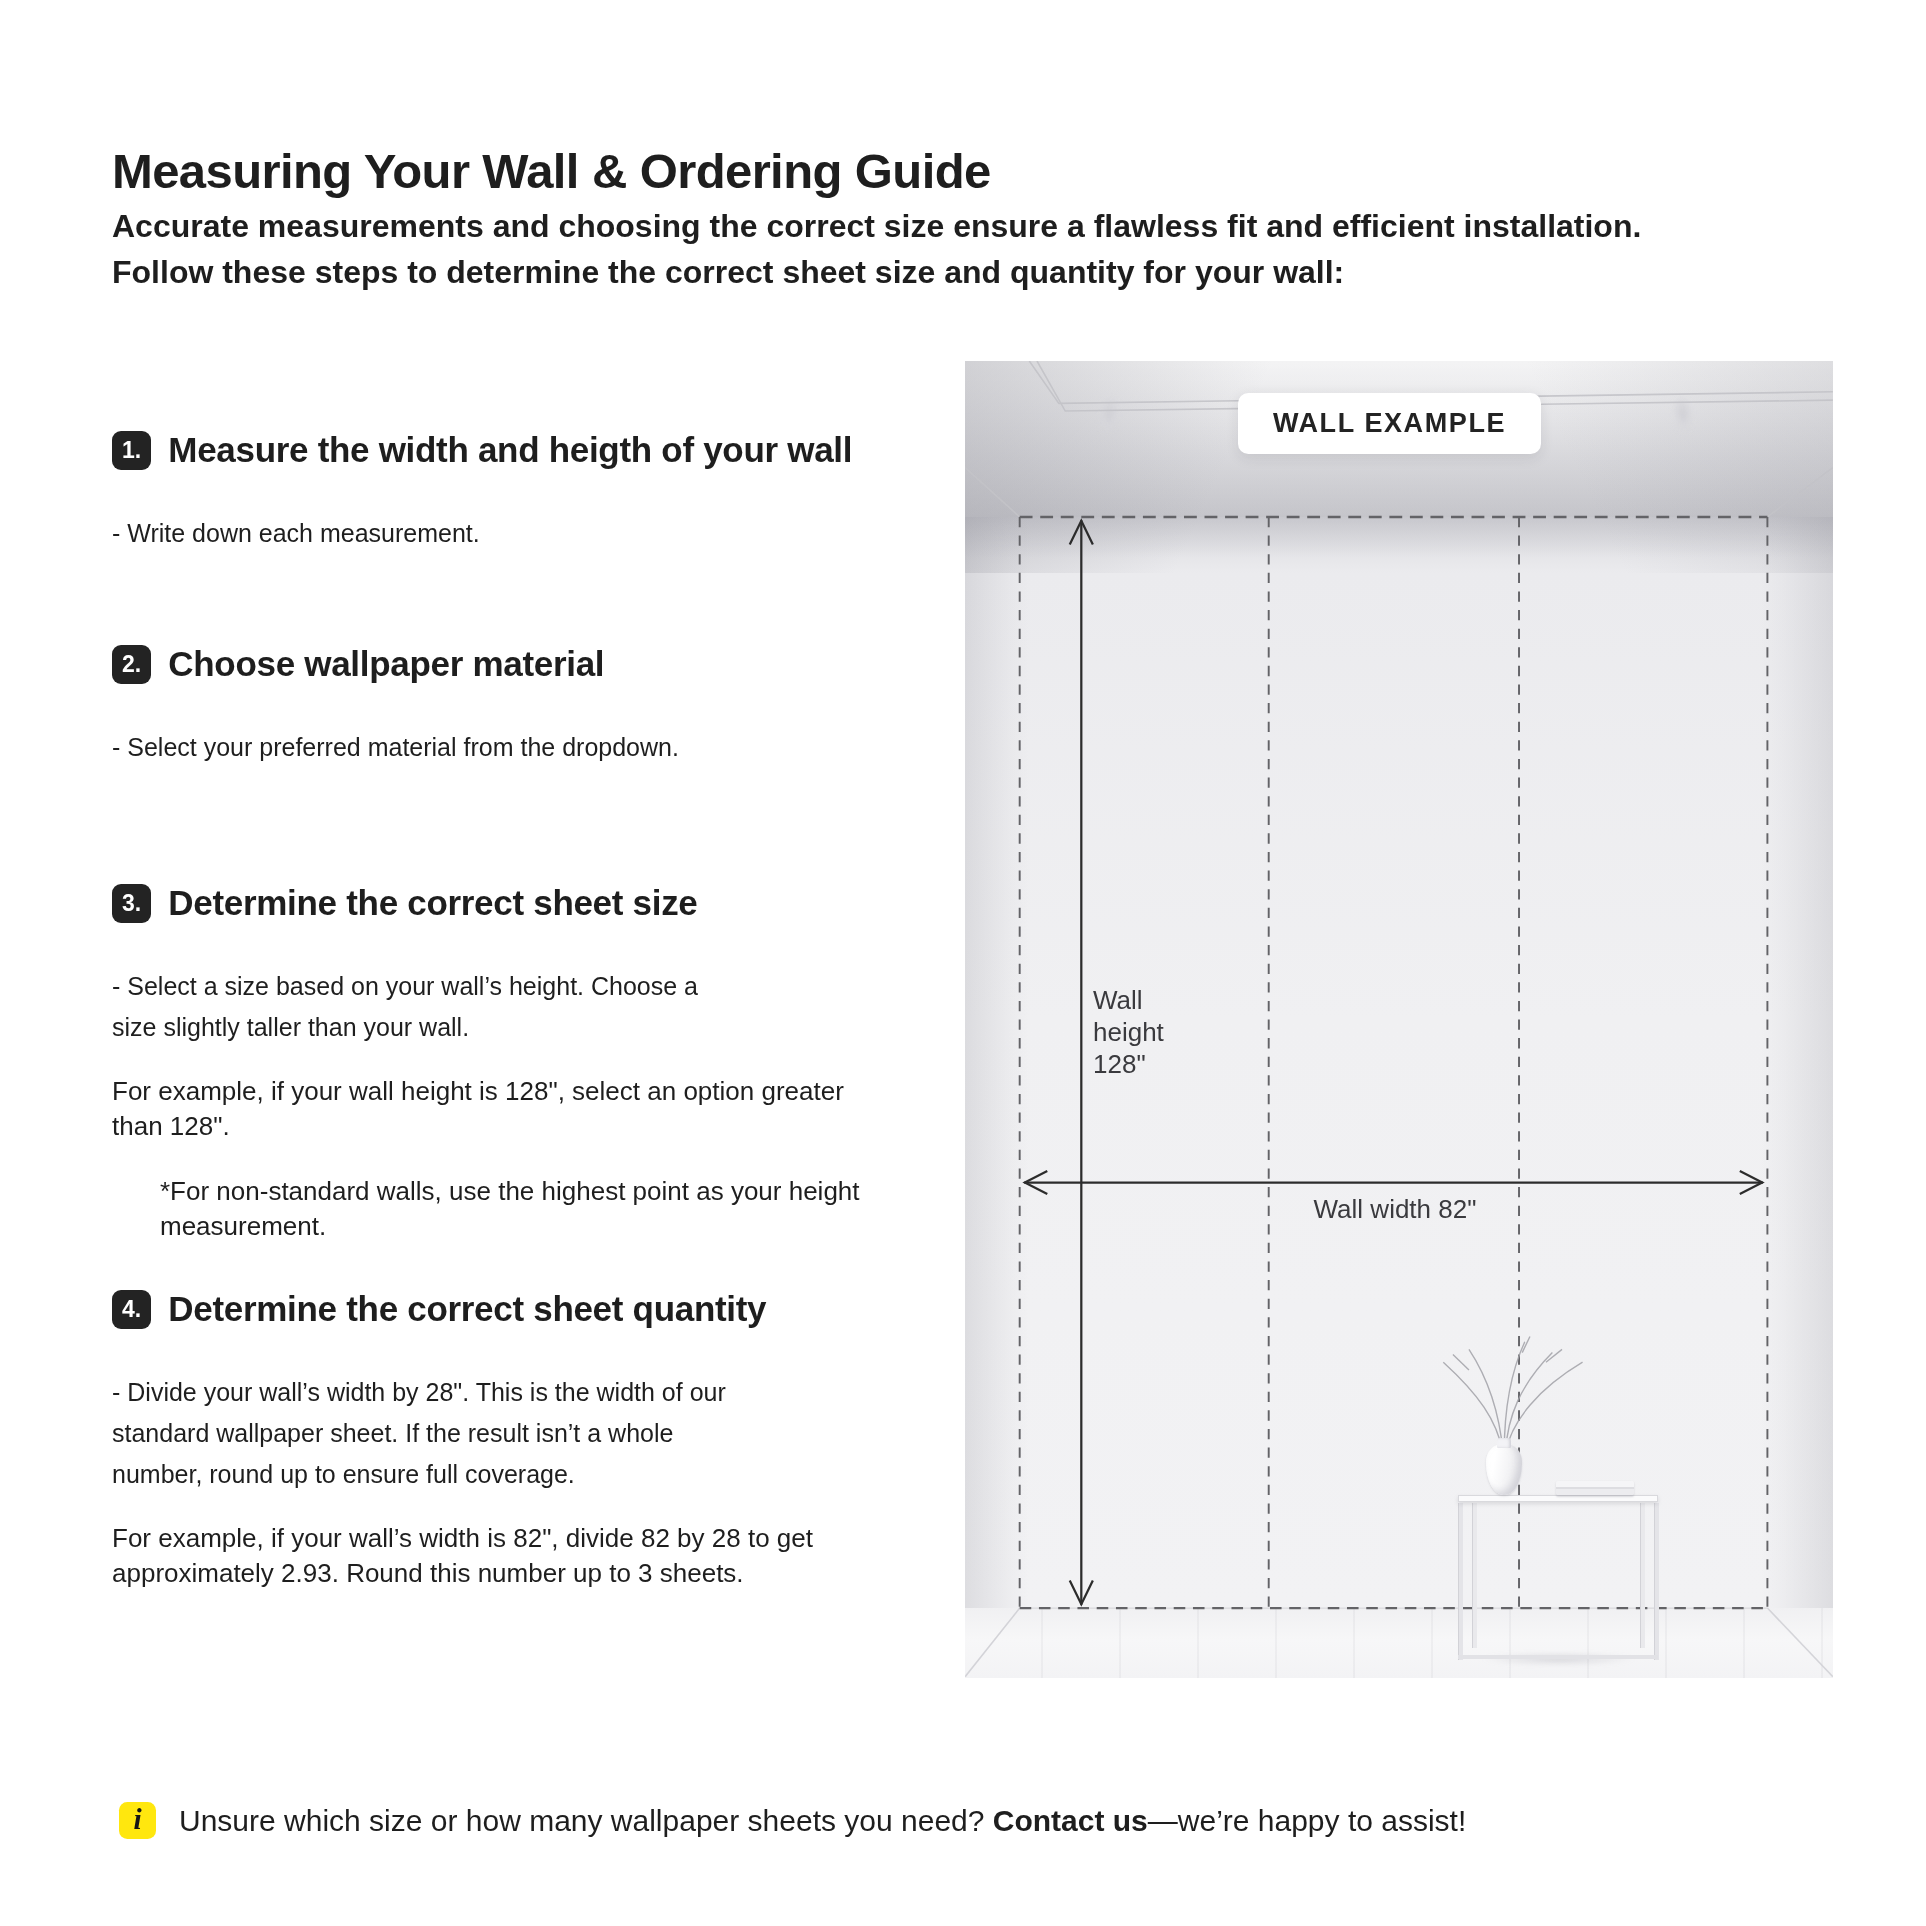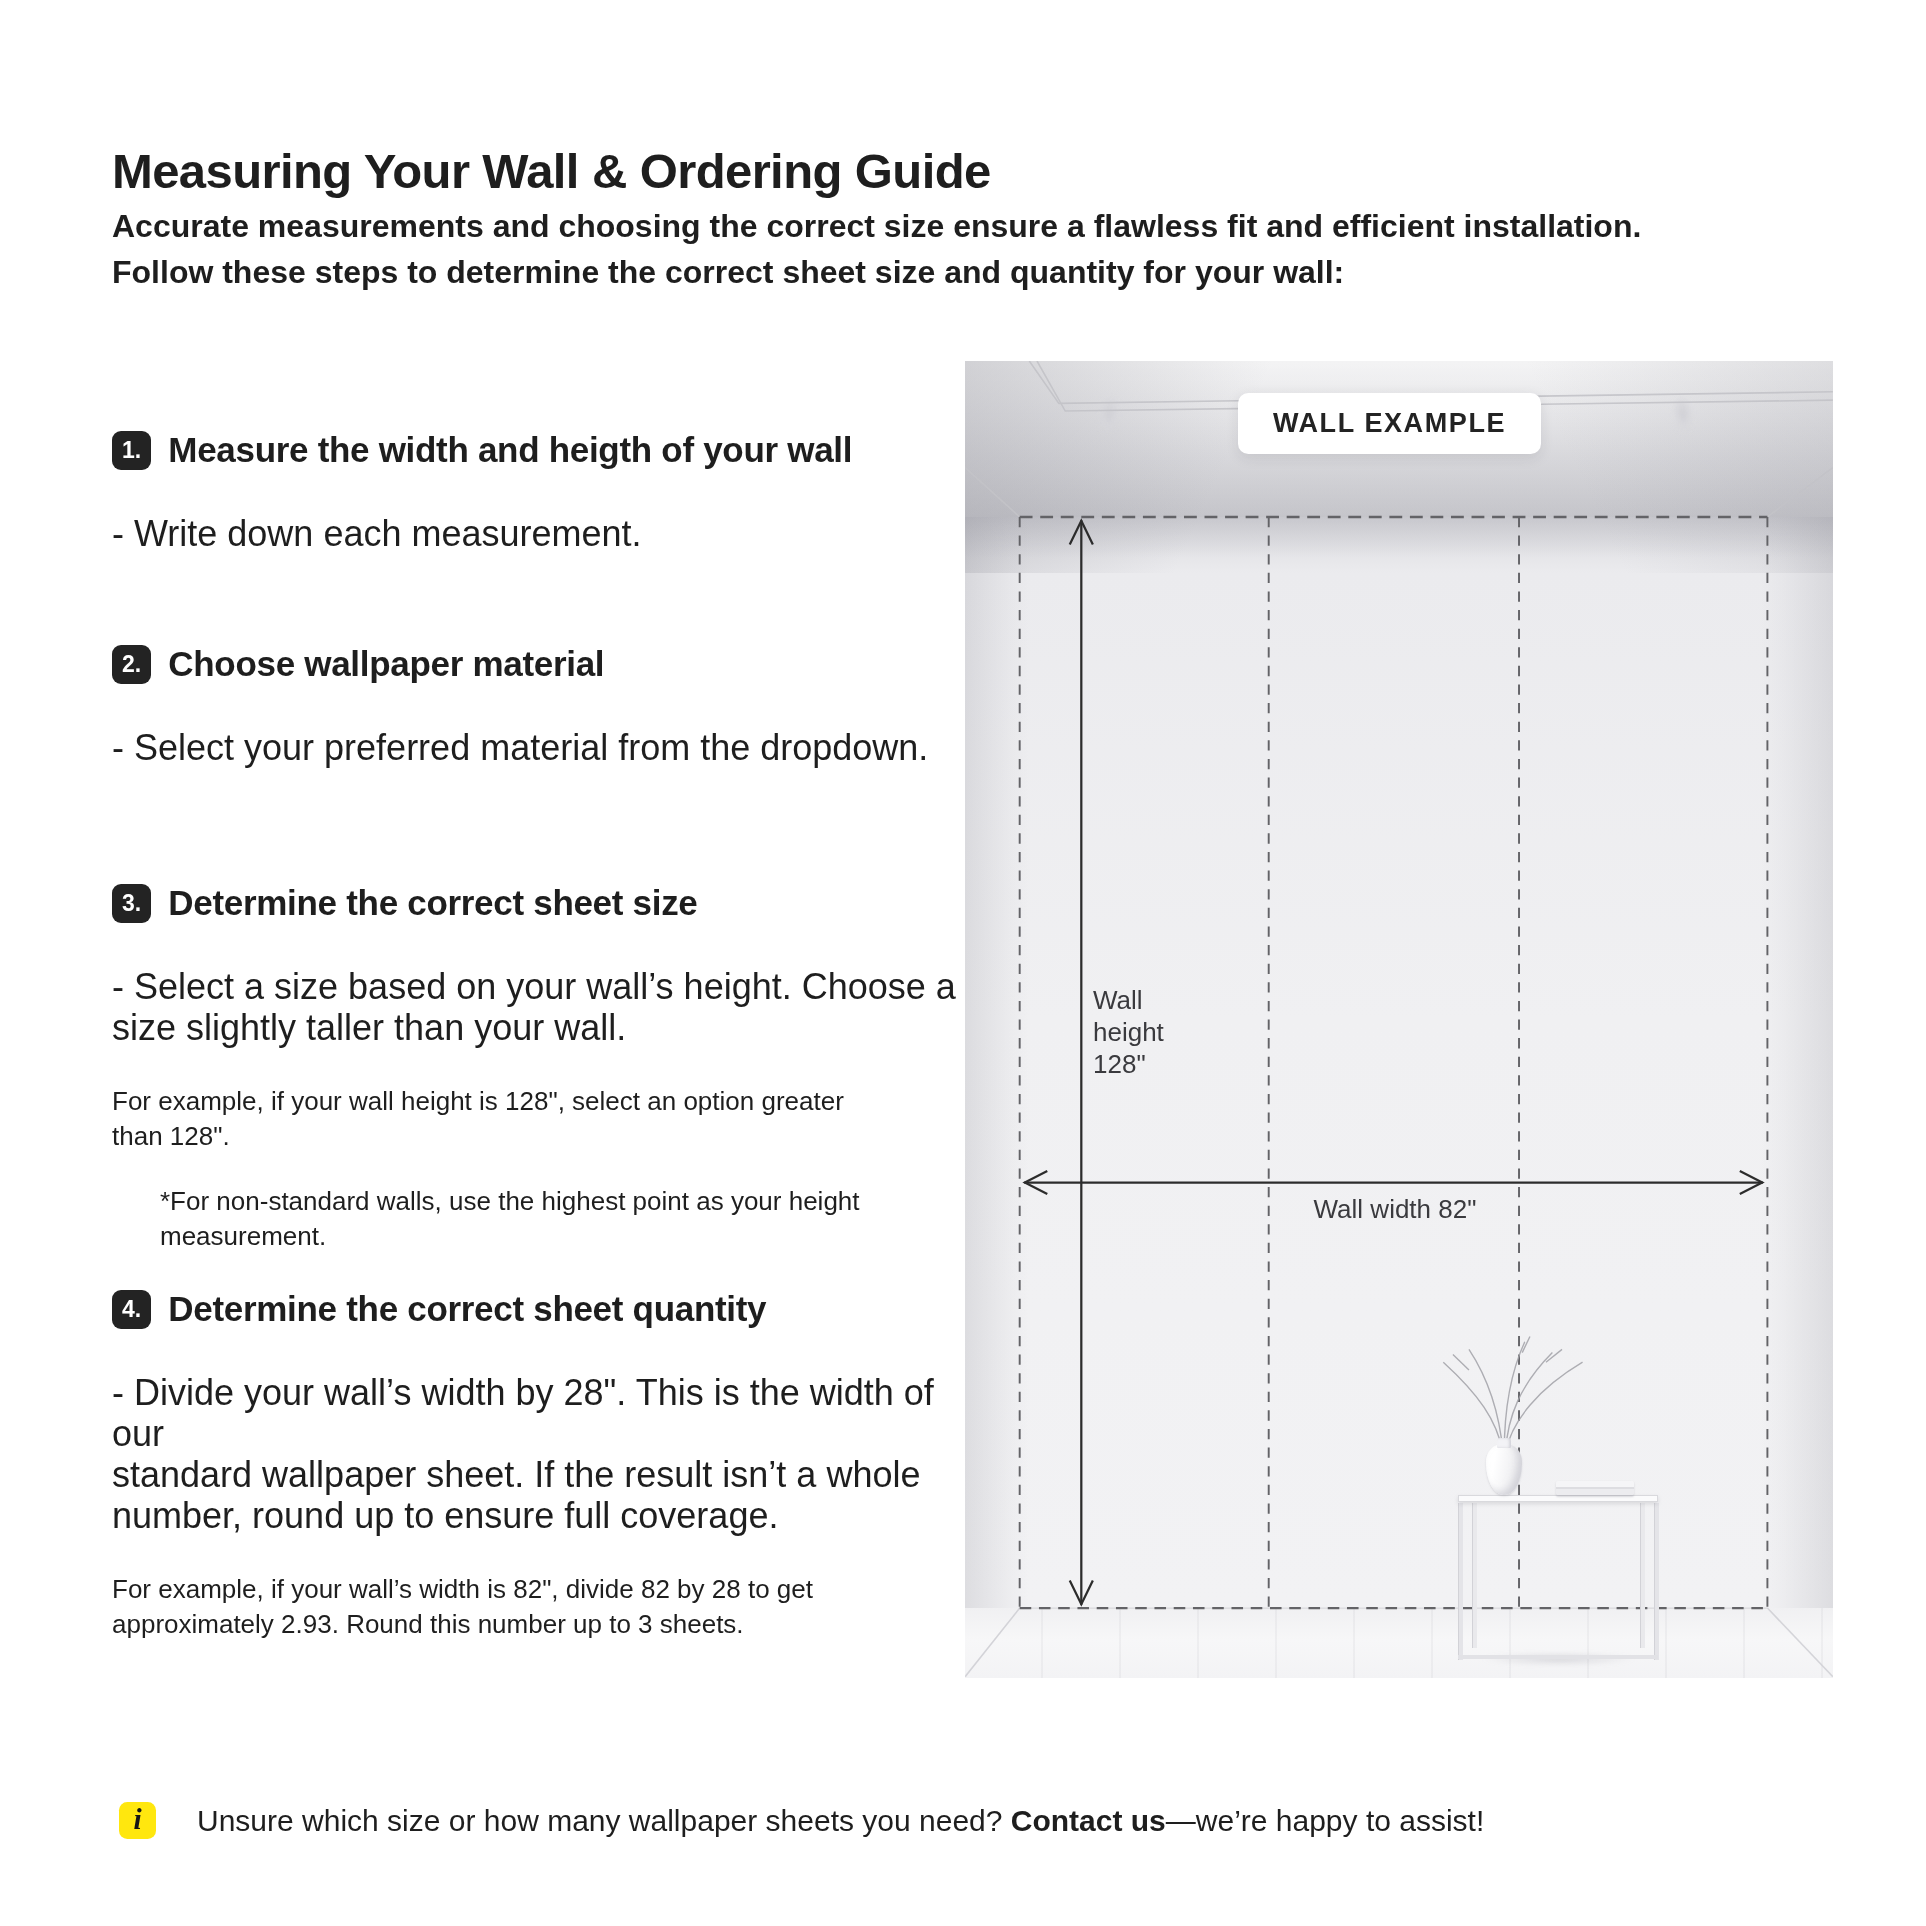--- a/index.html
+++ b/index.html
@@ -11,31 +11,31 @@
   .title{position:absolute;left:112px;top:110px;font-size:49px;font-weight:bold;letter-spacing:-0.6px;}
   .intro{position:absolute;left:112px;top:203px;font-size:32px;font-weight:bold;line-height:46px;}
 
   .step{position:absolute;left:112px;width:854px;}
   #step-1{top:401px;} #step-2{top:615px;} #step-3{top:854px;} #step-4{top:1260px;}
   .step-head{display:flex;align-items:center;gap:17.3px;}
   .badge{width:39px;height:39px;background:#232323;color:#ffffff;border-radius:9px;
          display:flex;align-items:center;justify-content:center;
          font-size:23px;font-weight:bold;flex:0 0 auto;}
   .step-title{font-size:35px;font-weight:bold;letter-spacing:-0.3px;}
-  .step-body{margin-top:14px;font-size:36px;line-height:41px;}
+  .step-body{margin-top:14px;font-size:25px;line-height:41px;}
   .step-note{font-size:26px;line-height:35px;}
   .step-footnote{margin-top:29.5px;font-size:26px;line-height:35px;margin-left:48px;}
 
   
   .footer{position:absolute;left:119px;top:1802px;display:flex;align-items:center;gap:23px;}
   .info-icon{width:37px;height:37px;background:#ffe70e;border-radius:8.3px;flex:0 0 auto;
              display:flex;align-items:center;justify-content:center;
              font-family:"Liberation Serif",serif;font-style:italic;font-weight:bold;
              font-size:29.5px;color:#141414;padding-bottom:1.9px;box-sizing:border-box;}
-  .footer-text{font-size:30px;margin-left:18px;}
+  .footer-text{font-size:30px;}
   .contact{font-weight:bold;}
 
   
   #photo{position:absolute;left:965px;top:361px;width:868px;height:1317px;overflow:hidden;
          background:linear-gradient(180deg,#e8e8ea 0px,#e1e1e4 77px,#d9d9dd 156px,
                     #ebebee 212px,#f0f0f2 50%,#f2f2f4 1246px,#f5f5f6 100%);}
   .ceil-shade{position:absolute;left:0;top:0;width:100%;height:156px;
               background:linear-gradient(180deg,rgba(255,255,255,.5) 0%,rgba(228,228,232,.12) 40%,rgba(150,150,158,.30) 100%);}
   .ceil-corner{position:absolute;left:0;top:0;width:46%;height:212px;
                background:linear-gradient(115deg,rgba(138,138,147,.32),rgba(138,138,147,0) 62%);}

